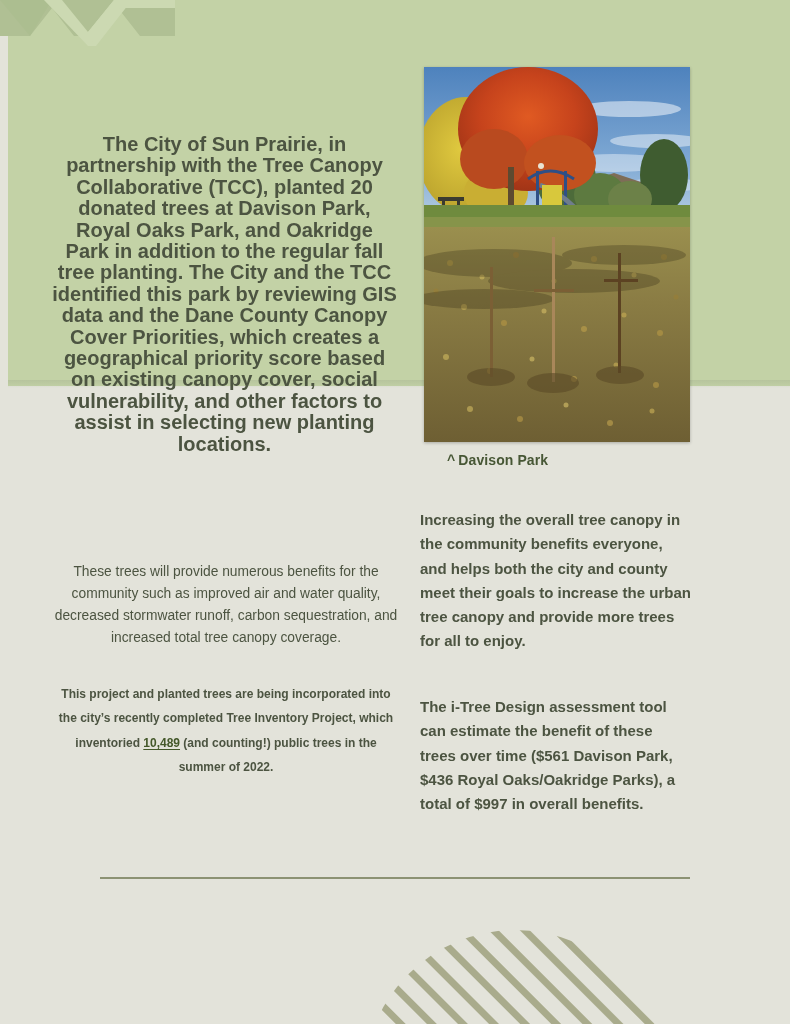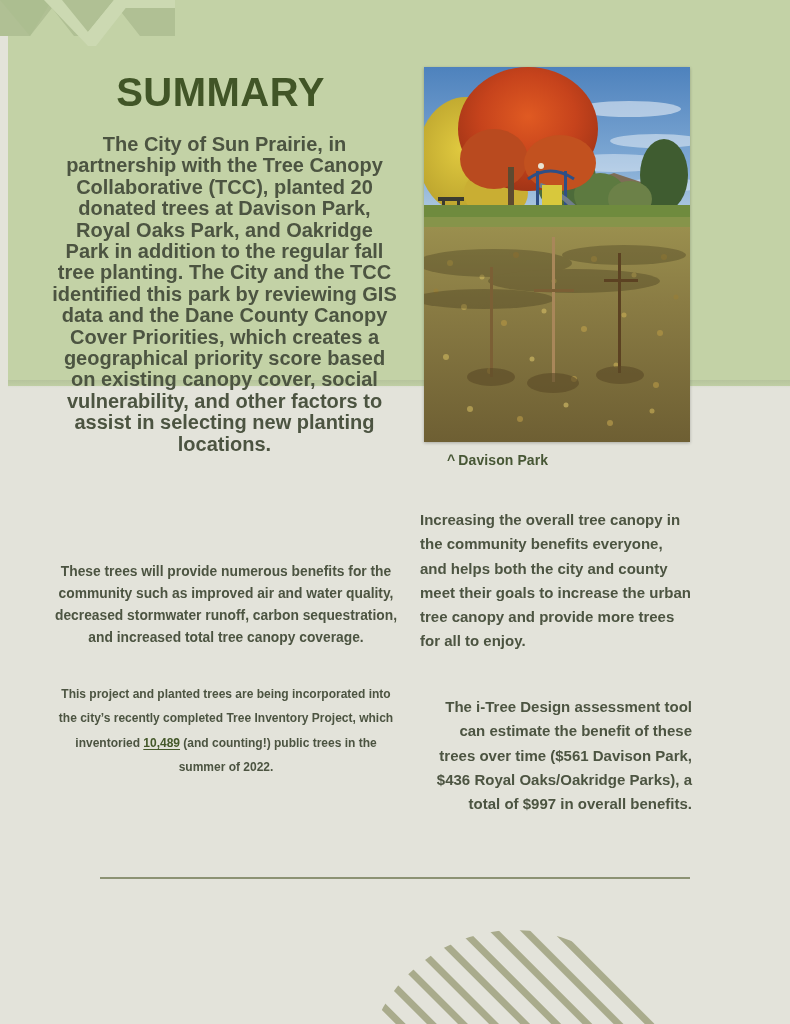--- a/index.html
+++ b/index.html
@@ -129,21 +129,21 @@
 
   
   .left-para-1 {
     position: absolute;
     left: 52px;
     top: 561px;
     width: 348px;
     text-align: center;
     font-size: 13.8px;
     line-height: 22px;
-    font-weight: bold;
+    font-weight: normal;
     color: #4c5441;
   }
   .left-para-2 {
     position: absolute;
     left: 58px;
     top: 682px;
     width: 336px;
     text-align: center;
     font-size: 12px;
     line-height: 24.3px;
@@ -166,21 +166,21 @@
     font-size: 15px;
     line-height: 24.3px;
     font-weight: bold;
     color: #4c5441;
   }
   .right-para-2 {
     position: absolute;
     left: 420px;
     top: 695px;
     width: 272px;
-    text-align: right;
+    text-align: left;
     font-size: 15px;
     line-height: 24.3px;
     font-weight: bold;
     color: #4c5441;
   }
 
   
   .divider {
     position: absolute;
     left: 100px;
@@ -210,21 +210,20 @@
 
   <svg class="chevron-dark" viewBox="0 0 175 36" preserveAspectRatio="none">
     <path d="M0 36 L0 0 L175 0 L175 36 L140 36 L118 8 L96 36 L74 36 L52 8 L30 36 Z" fill="#b0c094"></path>
     <path d="M0 0 L52 0 L30 36 Z" fill="#aabc8c" opacity="0.55"></path>
   </svg>
   <svg class="chevron-light" viewBox="0 0 175 46" preserveAspectRatio="none">
     <path d="M62 0 L88 32 L114 0 L132 0 L132 0 L96 46 L88 46 L44 0 Z" fill="#ccd9b2"></path>
     <path d="M88 32 L114 0 L175 0 L175 8 L120 8 L92 42 Z" fill="#ccd9b2"></path>
   </svg>
 
-  <div class="summary-heading">SUMMARY</div>
 
   <div class="summary-body">The City of Sun Prairie, in partnership with the Tree Canopy Collaborative (TCC), planted 20 donated trees at Davison Park, Royal Oaks Park, and Oakridge Park in addition to the regular fall tree planting. The City and the TCC identified this park by reviewing GIS data and the Dane County Canopy Cover Priorities, which creates a geographical priority score based on existing canopy cover, social vulnerability, and other factors to assist in selecting new planting locations.</div>
 
   <div class="photo-wrap">
     <svg viewBox="0 0 266 375" preserveAspectRatio="none">
       <defs>
         <linearGradient id="skyg" x1="0" y1="0" x2="0" y2="1">
           <stop offset="0%" stop-color="#4e82bd"></stop>
           <stop offset="60%" stop-color="#7fa9d4"></stop>
           <stop offset="100%" stop-color="#bcd2e4"></stop>

